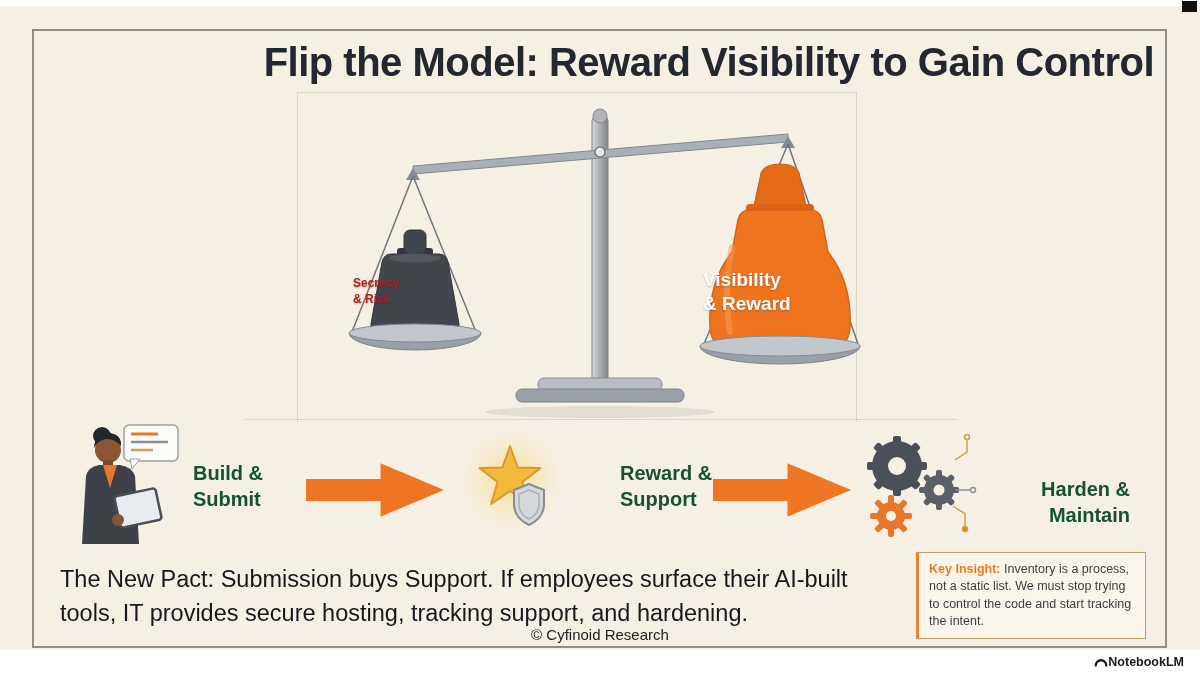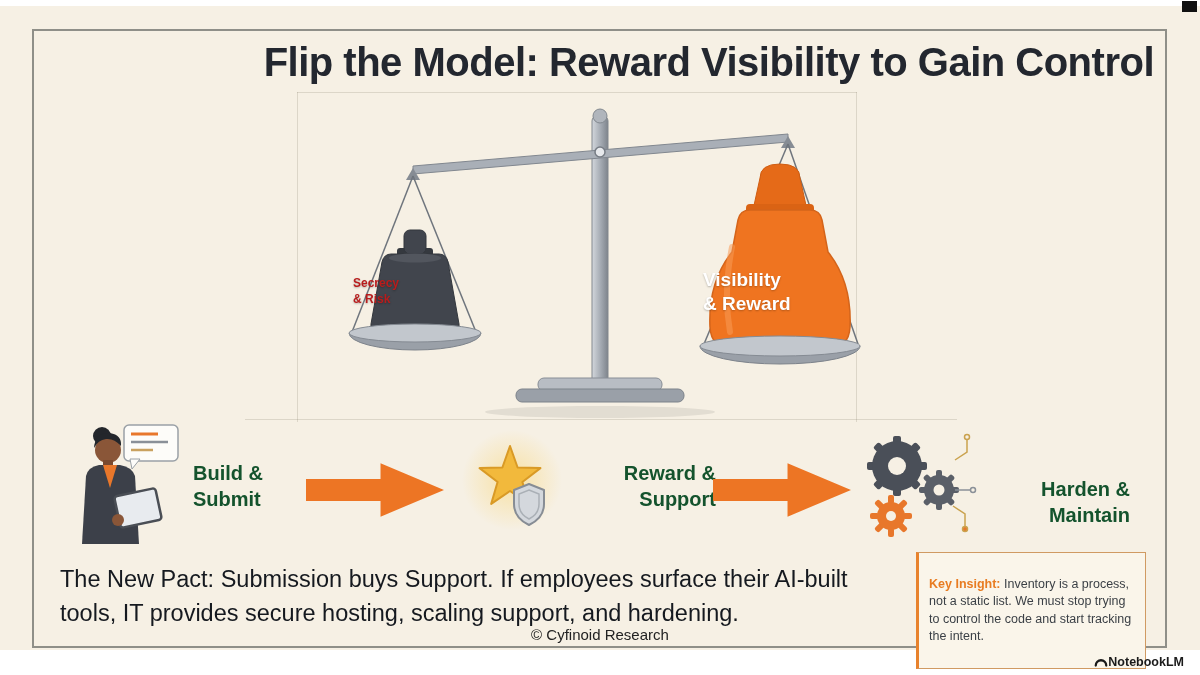--- a/index.html
+++ b/index.html
@@ -33,21 +33,21 @@
     background:#ed7524;
     clip-path:polygon(0 31%, 54% 31%, 54% 4%, 100% 50%, 54% 96%, 54% 69%, 0 69%);
   }
   .pact{
     left:60px;top:562px;width:825px;
     font-size:23.5px;color:#15191f;line-height:1.45;
   }
   .insight-box{
     left:916px;top:552px;width:206px;
     background:#faf5ea;border:1px solid #d09a62;border-left:3px solid #e8822c;
-    padding:23px 10px;
+    padding:8px 10px;
     font-size:12.5px;line-height:1.38;color:#3a3f45;
   }
   .insight-label{color:#e87c22;font-weight:700;}
   .copyright{
     left:0;top:626px;width:1200px;text-align:center;
     font-size:15px;color:#222;
   }
   .brand{
     right:16px;top:655px;font-size:12.5px;font-weight:700;color:#1a1a1a;
     display:flex;align-items:center;gap:0;
@@ -169,21 +169,21 @@
         <stop offset="0" stop-color="#f8e0a0" stop-opacity="0.95"></stop>
         <stop offset="1" stop-color="#f8e0a0" stop-opacity="0"></stop>
       </radialGradient>
     </defs>
     <circle cx="54" cy="52" r="50" fill="url(#glow)"></circle>
     <polygon points="52,18 59.6,39.5 82.4,40.1 64.4,54 70.8,75.9 52,63 33.2,75.9 39.6,54 21.6,40.1 44.4,39.5" fill="#f2b93c" stroke="#d99a26" stroke-width="2" stroke-linejoin="round"></polygon>
     <path d="M71,56 L86,62 L86,76 Q86,90 71,97 Q56,90 56,76 L56,62 Z" fill="#d4d8dd" stroke="#878d95" stroke-width="2" stroke-linejoin="round"></path>
     <path d="M71,62 L81,66 L81,76 Q81,86 71,91 Q61,86 61,76 L61,66 Z" fill="none" stroke="#aab0b6" stroke-width="1.5"></path>
   </svg>
 
-  <div class="abs preline flow-label" style="left:586px;top:460px;width:130px;text-align:right;">Reward &amp;
+  <div class="abs preline flow-label" style="left:620px;top:460px;width:130px;">Reward &amp;
 Support</div>
 
   <div class="abs arrow" style="left:713px;top:461px;width:138px;height:58px;"></div>
 
   <svg class="abs" style="left:855px;top:426px;" width="122" height="118" viewBox="0 0 122 118">
 
     <g fill="#4a4f58">
       <rect x="38" y="10" width="8" height="12" rx="2"></rect>
       <rect x="38" y="10" width="8" height="12" rx="2" transform="rotate(45 42 40)"></rect>
       <rect x="38" y="10" width="8" height="12" rx="2" transform="rotate(90 42 40)"></rect>
@@ -228,21 +228,21 @@
       <path d="M100,64 L115,64" stroke="#8a9098"></path>
       <circle cx="118" cy="64" r="2.5" stroke="#8a9098"></circle>
       <path d="M98,80 L110,88 L110,100" stroke="#caa24e"></path>
       <circle cx="110" cy="103" r="2.5" fill="#e8772b" stroke="#caa24e"></circle>
     </g>
   </svg>
 
   <div class="abs preline flow-label" style="left:990px;top:476px;width:140px;text-align:right;">Harden &amp;
 Maintain</div>
 
-  <div class="abs pact">The New Pact: Submission buys Support. If employees surface their AI-built tools, IT provides secure hosting, scaling support, and hardening.</div>
+  <div class="abs pact">The New Pact: Submission buys Support. If employees surface their AI-built tools, IT provides secure hosting, tracking support, and hardening.</div>
 
   <div class="abs insight-box">
     <span class="insight-label">Key Insight:</span>
     <span>Inventory is a process, not a static list. We must stop trying to control the code and start tracking the intent.</span>
   </div>
 
   <div class="abs copyright">© Cyfinoid Research</div>
   <div class="abs brand">
     <svg width="14" height="14" viewBox="0 0 16 16">
       <path d="M2,12 A6,6 0 0 1 14,12" fill="none" stroke="#1a1a1a" stroke-width="2.6" stroke-linecap="round"></path>

